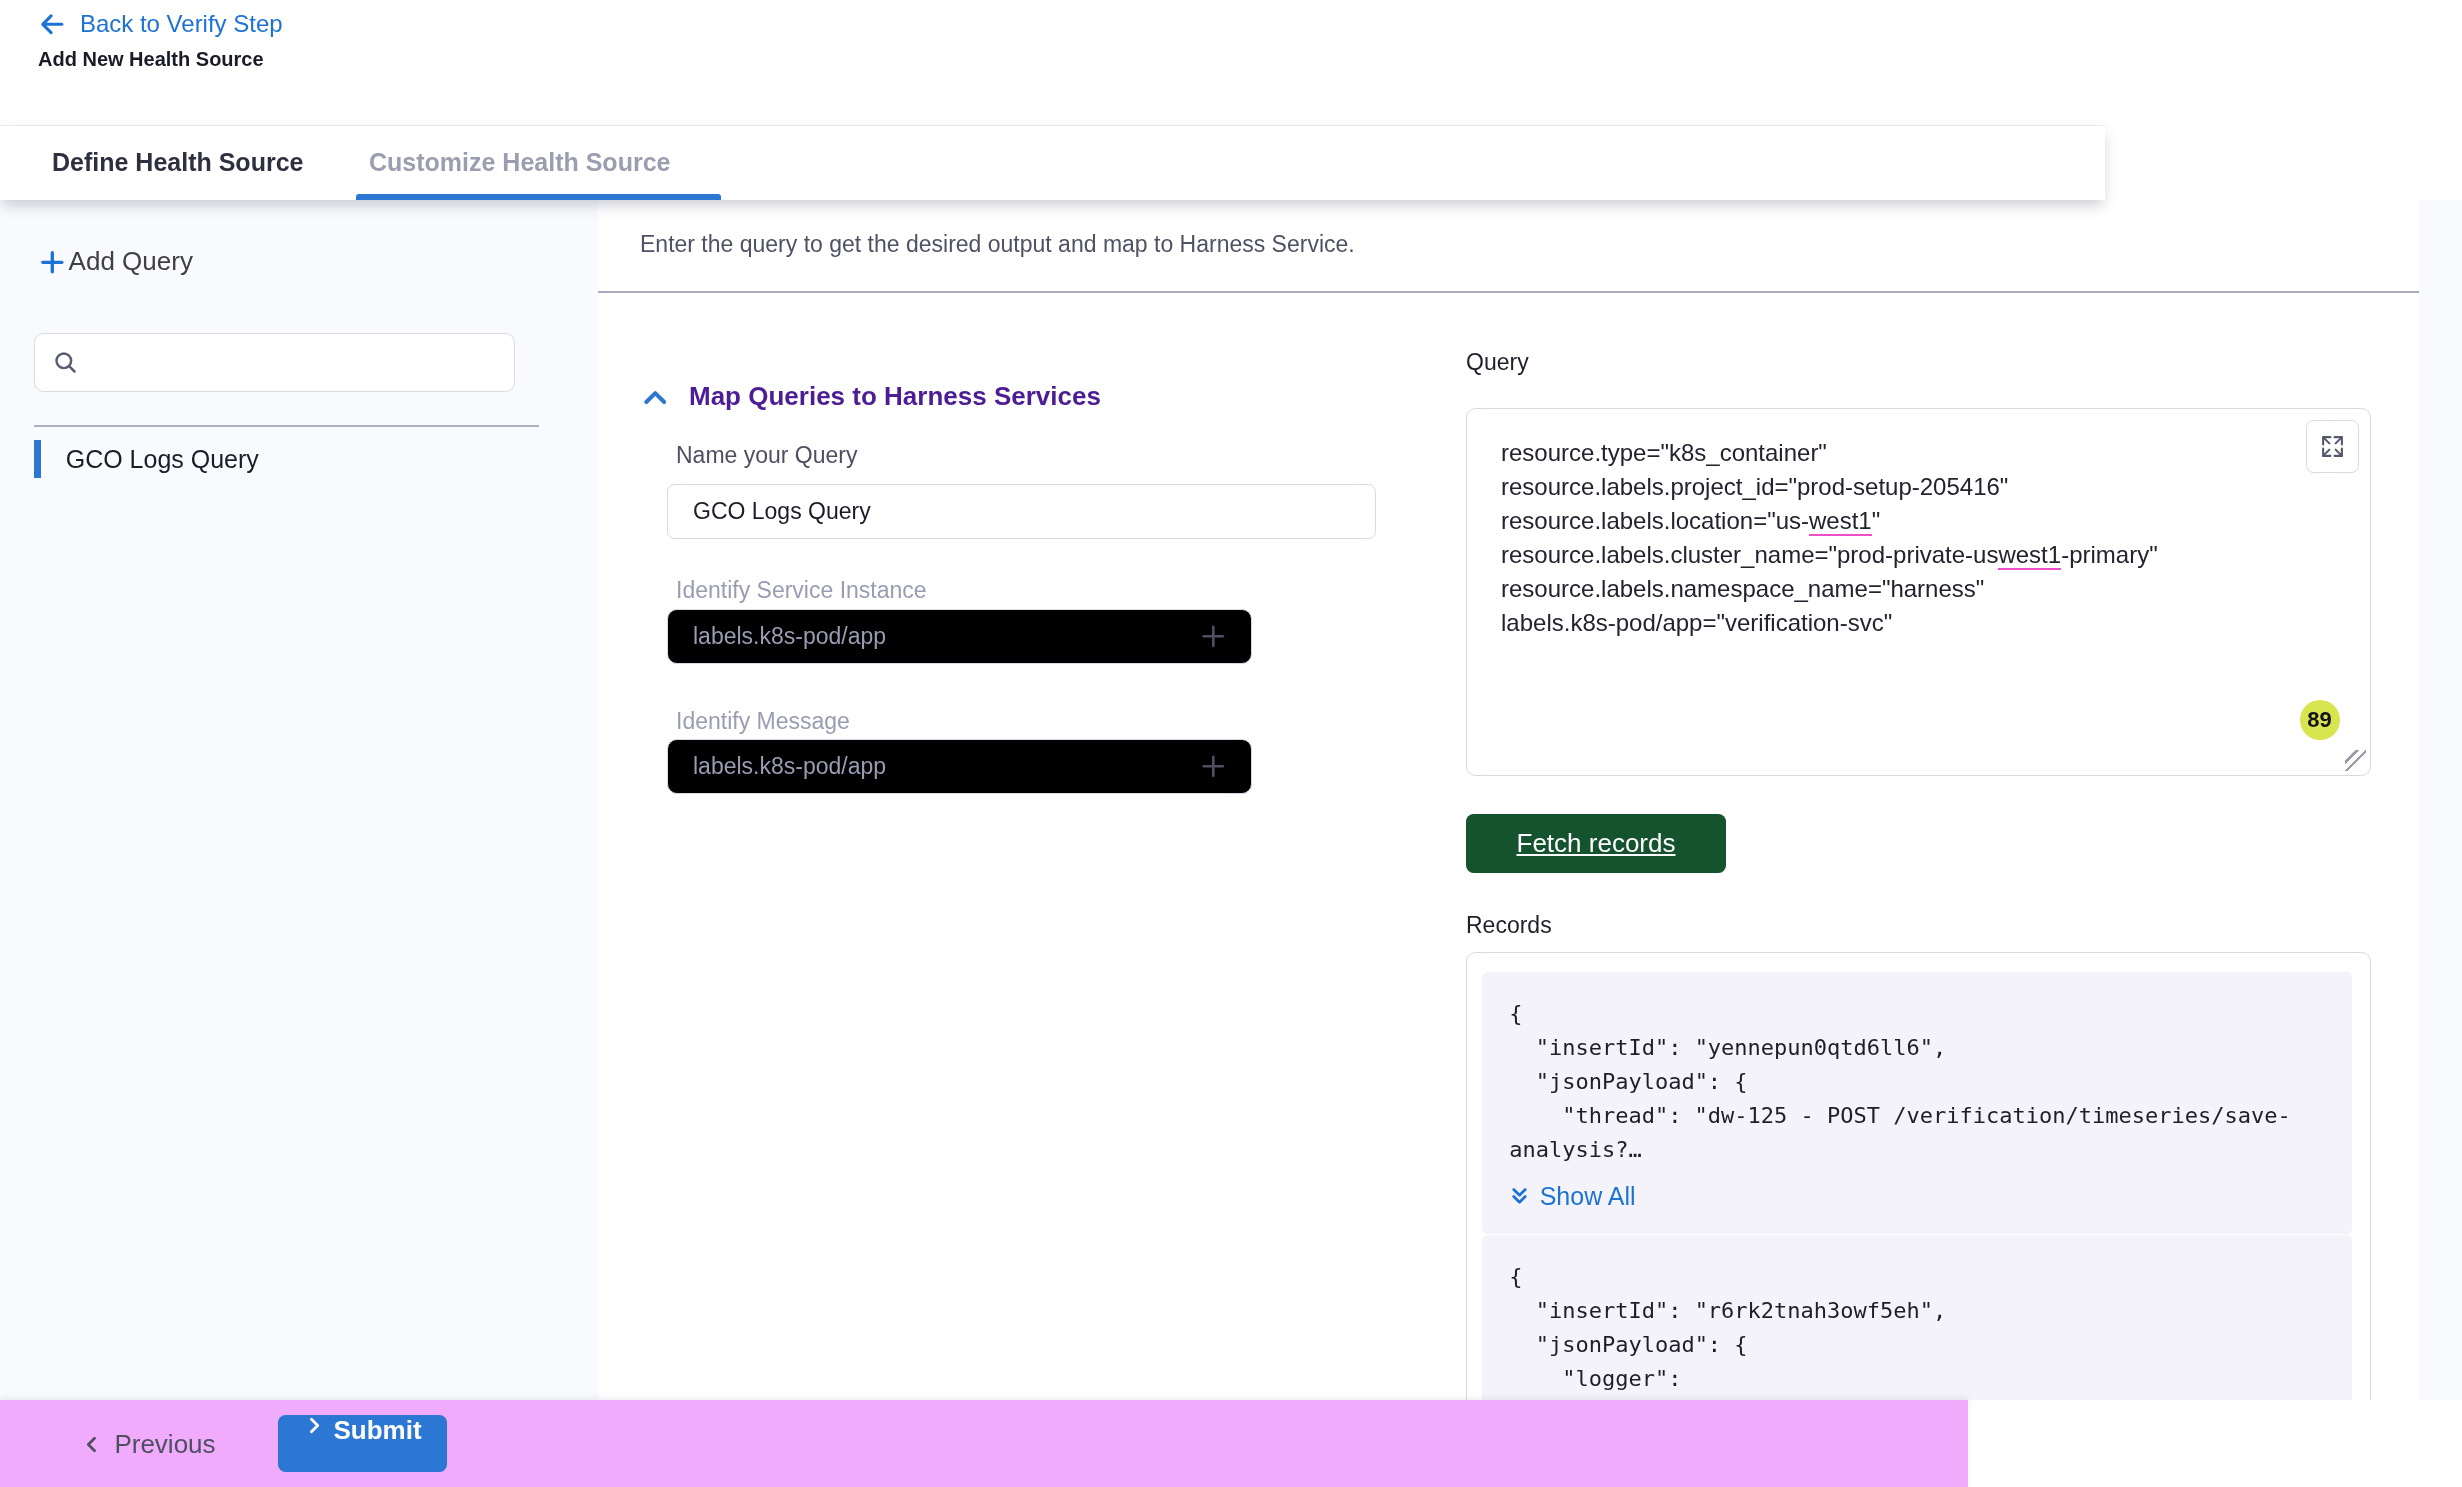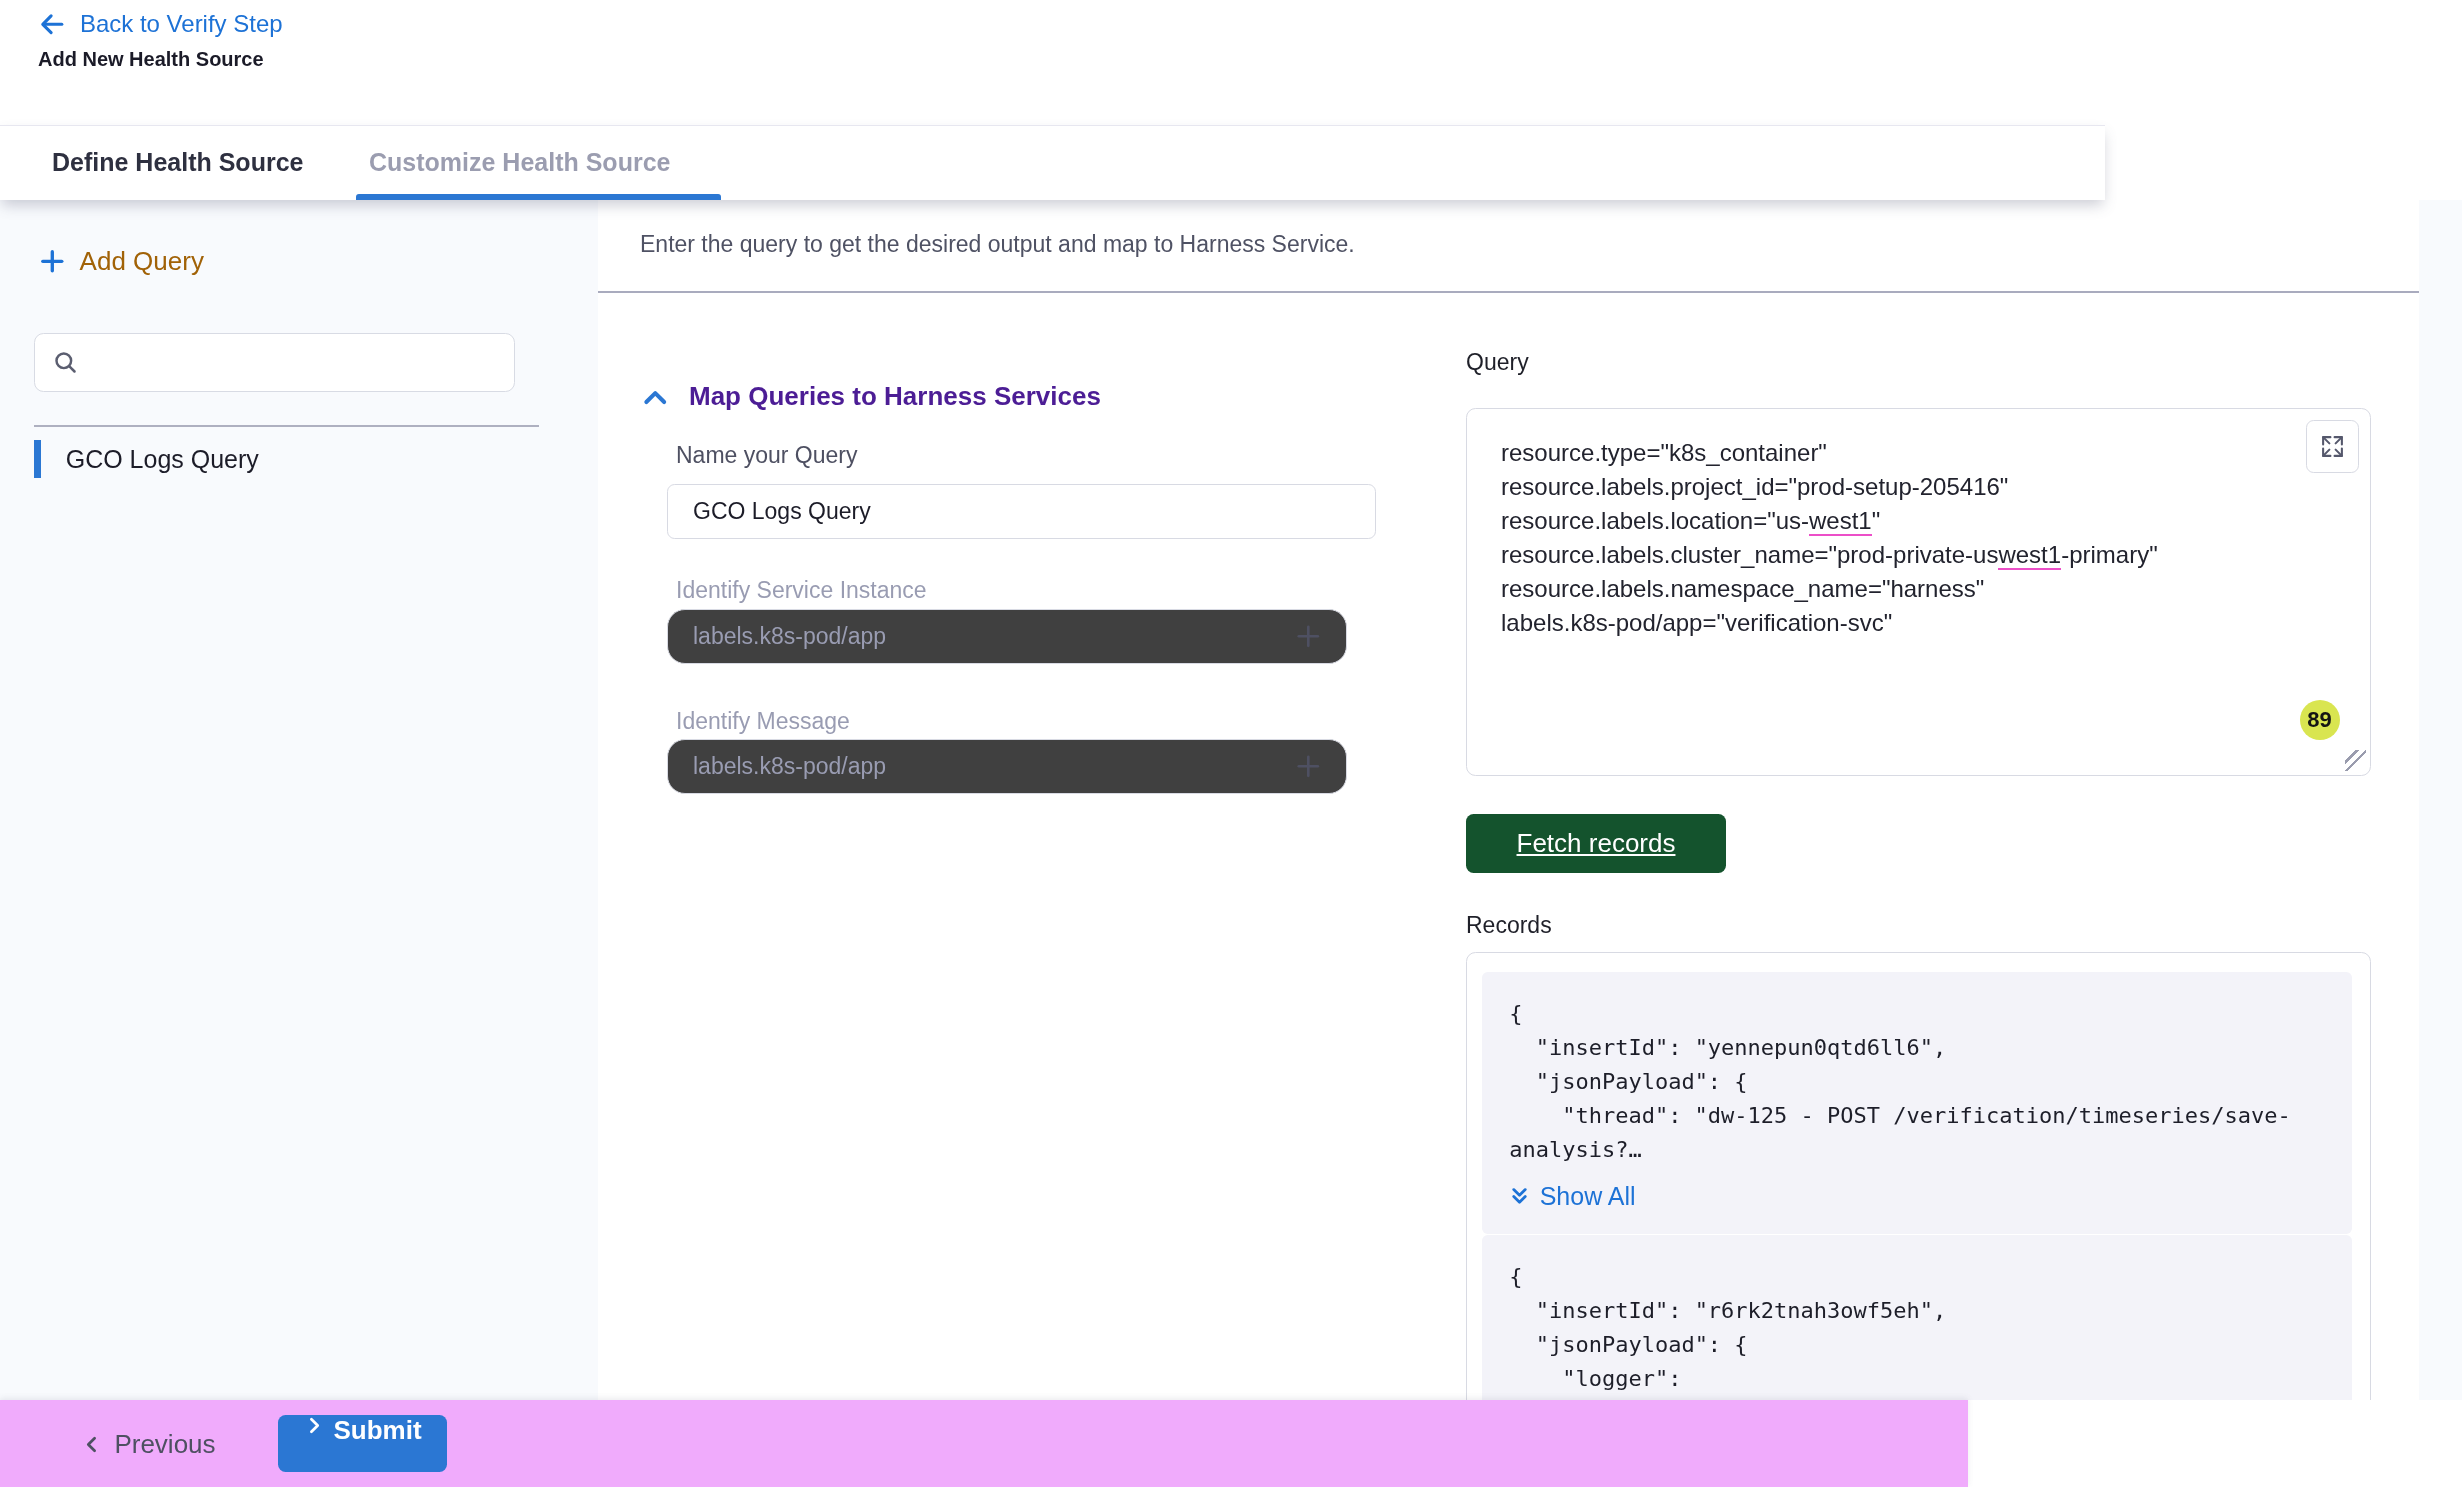--- a/index.html
+++ b/index.html
@@ -20,22 +20,22 @@
   #tab-define { left:52px; color:#2e3040; }
   #tab-customize { left:369px; color:#9b9db0; }
   #tab-underline { position:absolute; left:356px; bottom:0; width:365px; height:5.7px;
                    background:#2b77d3; border-radius:2.9px 2.9px 0 0; }
 
   
   #content { position:absolute; left:0; top:200px; width:2462px; height:1200px; background:#f8fafd; }
 
   
   #sidebar { position:absolute; left:0; top:0; width:598px; height:1200px; background:#f8fafd; }
-  #add-query { position:absolute; left:38px; top:46px; display:flex; align-items:center; gap:13px;
-               color:#a16207; font-size:26px; cursor:pointer; }
+  #add-query { position:absolute; left:38px; top:46px; display:flex; align-items:flex-end; gap:2px;
+               color:#404040; font-size:26px; cursor:pointer; }
   #search-box { position:absolute; left:34px; top:133px; width:481px; height:59px; background:#fff;
                 border:1.9px solid #d8dbe4; border-radius:9.5px; display:flex; align-items:center; padding:0 17px; }
   #search-box input { border:none; outline:none; flex:1; font-size:23px; margin-left:13.3px;
                       font-family:"Liberation Sans", sans-serif; background:transparent; }
   #sidebar-divider { position:absolute; left:34px; top:225px; width:505px; height:1.9px; background:#aeb0c0; }
   #query-item { position:absolute; left:34px; top:238px; height:42px; display:flex; align-items:center;
                 cursor:pointer; }
   #query-item .sel-bar { width:6.7px; height:38px; background:#2b77d3; margin-right:25px; }
   #query-item .lbl { font-size:25px; color:#1c1c28; }
 
@@ -49,22 +49,22 @@
   #collapse-chevron { position:absolute; left:42px; top:183px; width:30.5px; height:30.5px; cursor:pointer; }
   #map-title { position:absolute; left:91px; top:181px; font-size:26px; font-weight:700; color:#4c1d95; }
   .field-label { position:absolute; font-size:23px; }
   #name-label { left:78px; top:242px; color:#4e5062; }
   #si-label   { left:78px; top:377px; color:#999cb2; }
   #msg-label  { left:78px; top:508px; color:#999cb2; }
   .text-input { position:absolute; left:69px; width:709px; height:55px; background:#fff;
                 border:1.9px solid #d8dae3; border-radius:7.6px; font-size:23px; color:#1c1c28;
                 padding:0 25px; outline:none; font-family:"Liberation Sans", sans-serif; }
   #name-input { top:284px; }
-  .pseudo-input { position:absolute; left:69px; width:680px; height:55px; background:#404040;
-                  border:1.9px solid #d8dae3; border-radius:18px; display:flex; align-items:center;
+  .pseudo-input { position:absolute; left:69px; width:585px; height:55px; background:#000000;
+                  border:1.9px solid #d8dae3; border-radius:10px; display:flex; align-items:center;
                   padding:0 21px 0 25px; }
   #si-input  { top:409px; }
   #msg-input { top:539px; }
   .pseudo-input .ph { flex:1; font-size:23px; color:#999cb2; }
   .plus-btn { width:34px; height:34px; display:flex; align-items:center; justify-content:center;
               cursor:pointer; background:none; border:none; }
 
   
   #query-label   { position:absolute; left:868px; top:149px; font-size:23px; color:#1f2029; font-weight:500; }
   #query-editor  { position:absolute; left:868px; top:208px; width:905px; height:368px; background:#fff;

